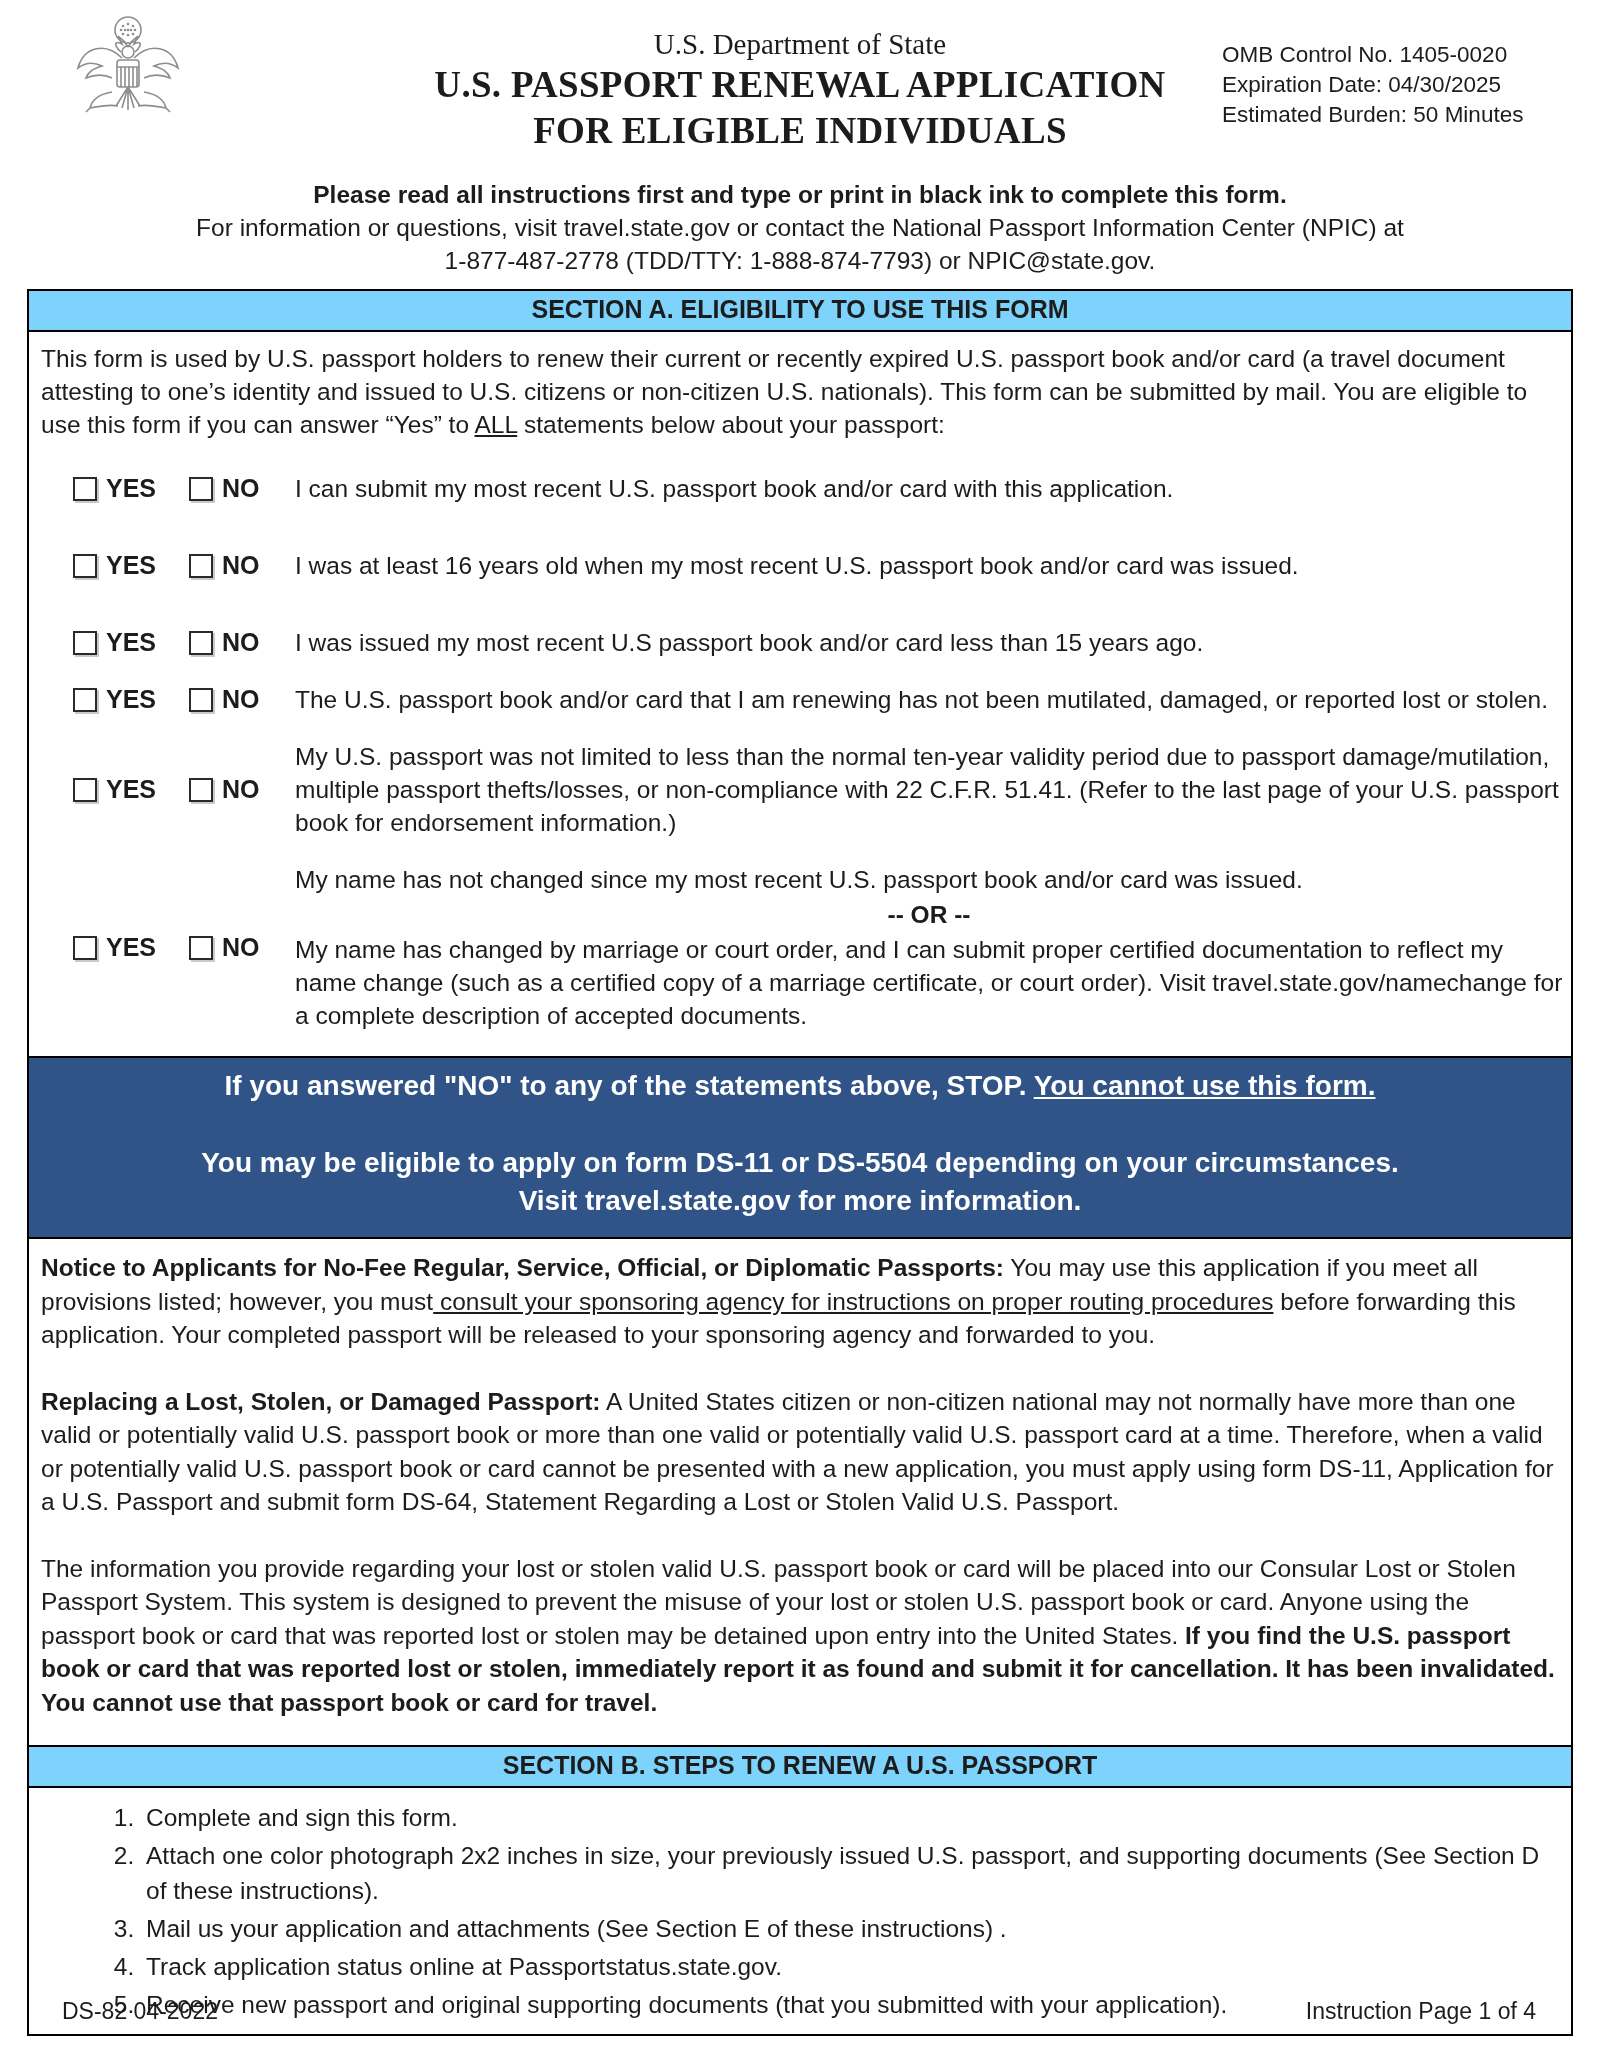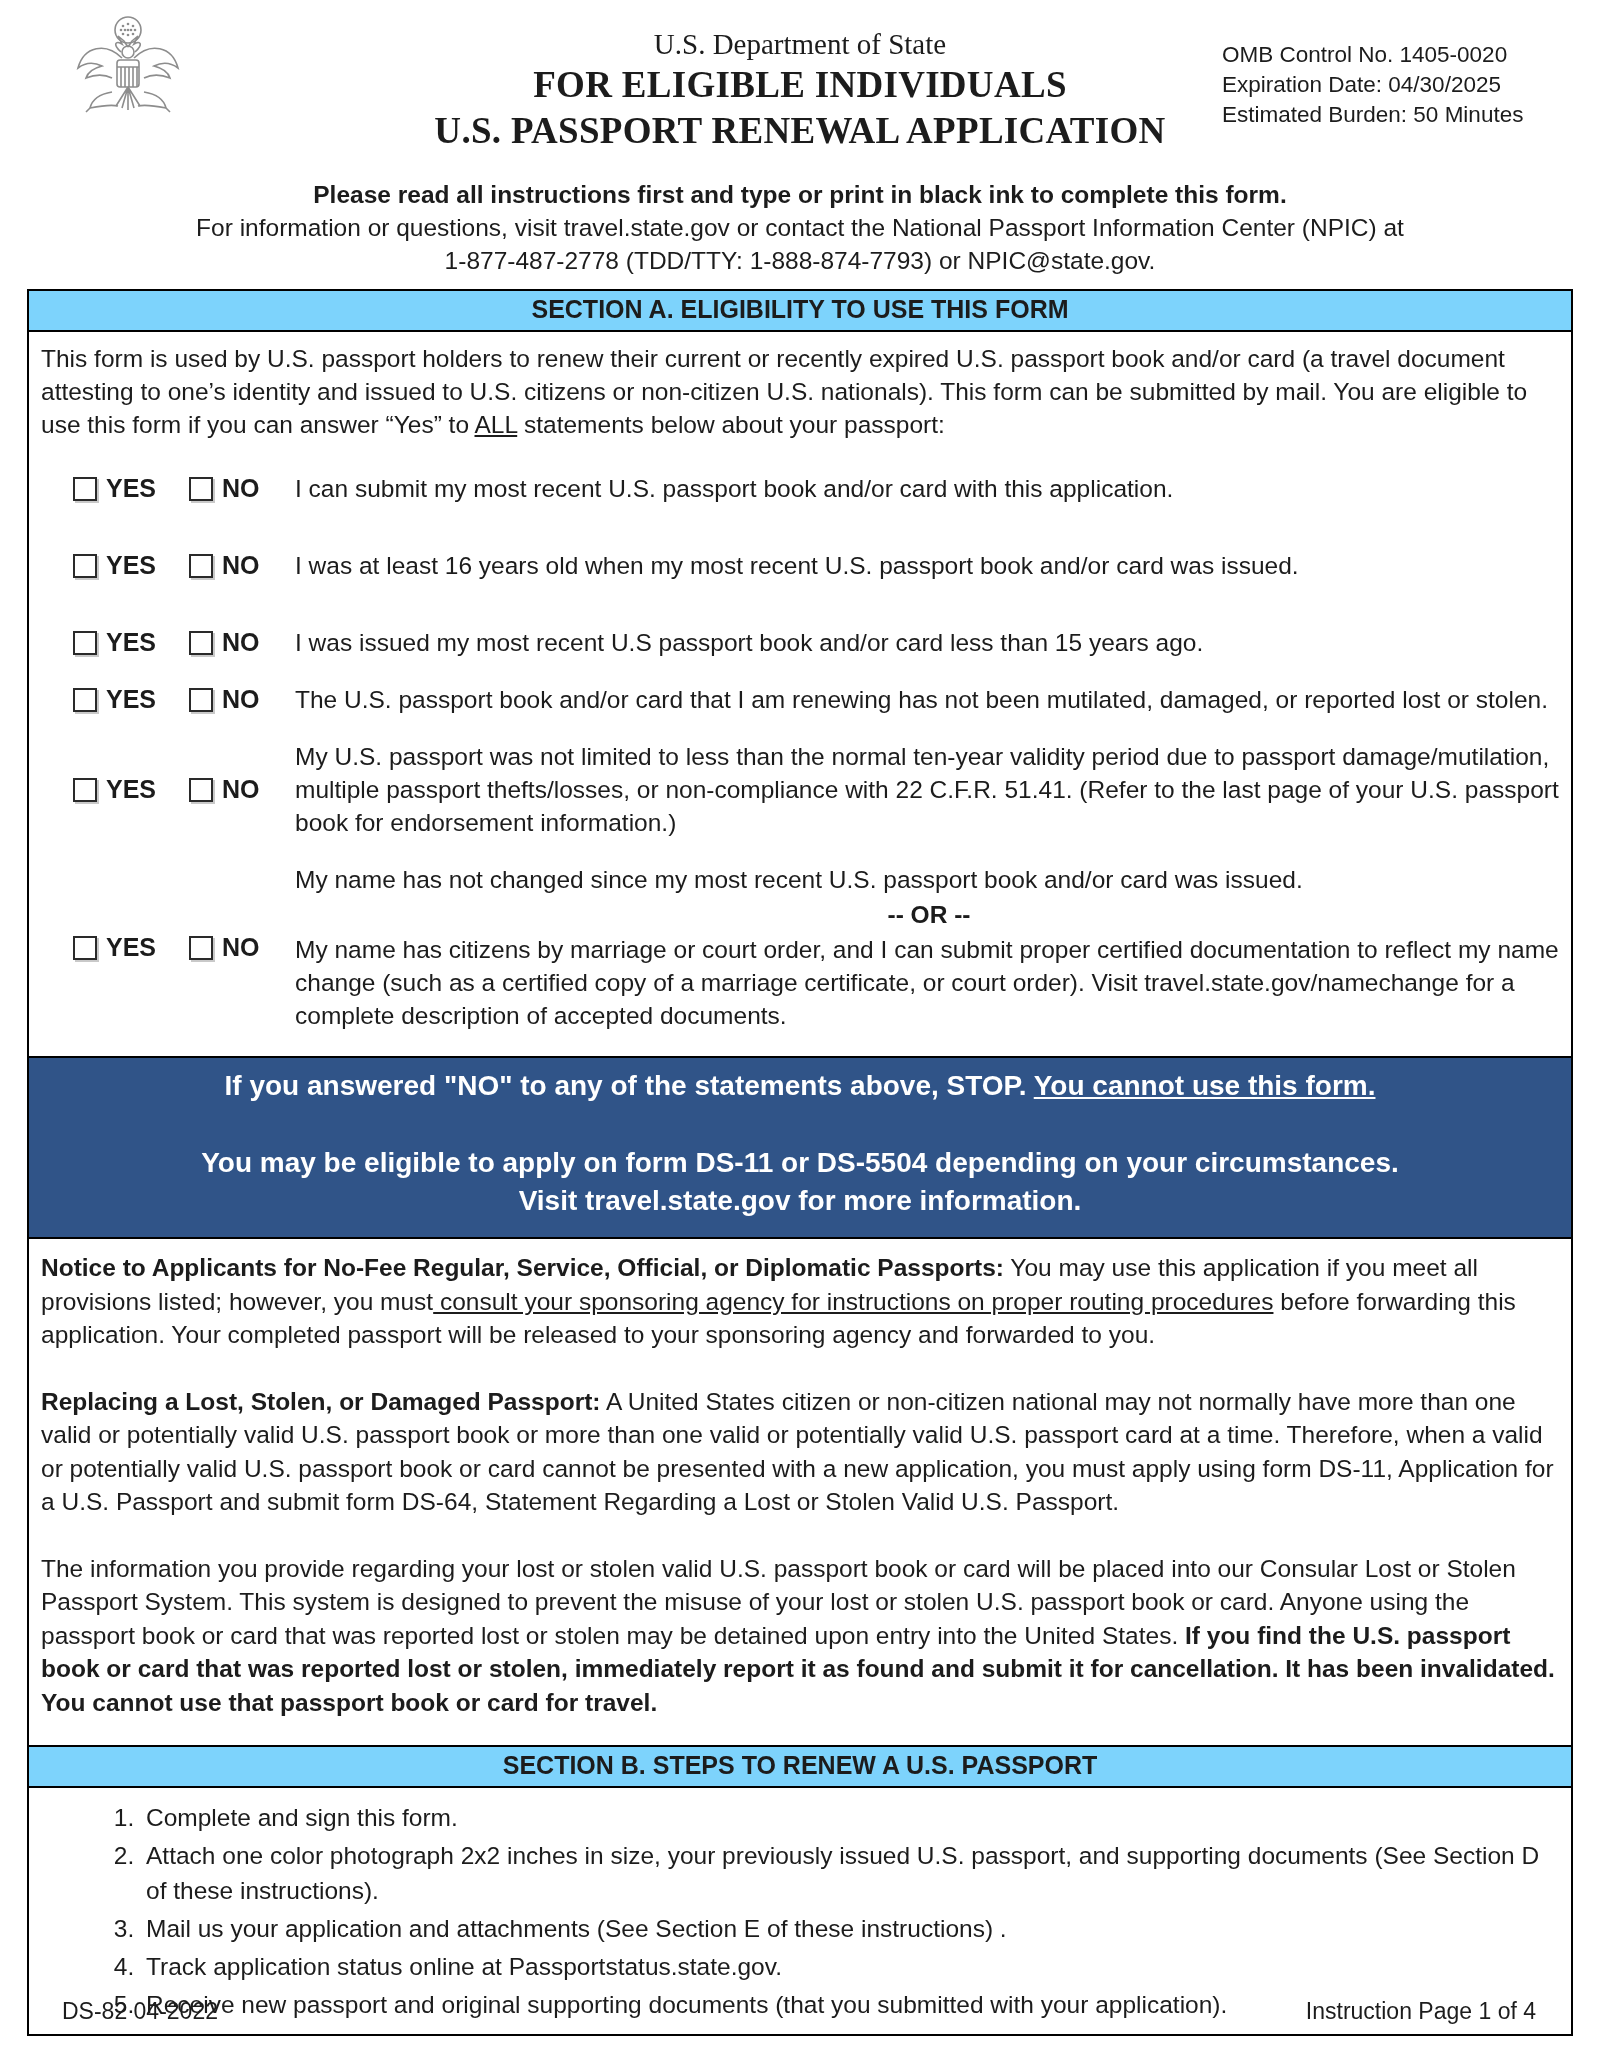--- a/index.html
+++ b/index.html
@@ -128,22 +128,22 @@
       <rect x="45" y="46" width="22" height="27" rx="3"></rect>
       <path d="M45 53 H67 M49 53 V73 M53 53 V73 M57 53 V73 M61 53 V73 M65 53 V73"></path>
       <path d="M56 73 L44 92 M56 73 L50 94 M56 73 L56 96 M56 73 L62 94 M56 73 L68 92"></path>
       <path d="M40 78 C28 80 20 86 18 94 C28 92 38 90 46 92"></path>
       <path d="M72 78 C84 80 92 86 94 94 C84 92 74 90 66 92"></path>
       <path d="M18 94 L14 98 M94 94 L98 98"></path>
     </svg>
   </span>
   <div class="titleblock">
     <div class="dept">U.S. Department of State</div>
+    <div class="maintitle">U.S. PASSPORT RENEWAL APPLICATION</div>
     <div class="maintitle">FOR ELIGIBLE INDIVIDUALS</div>
-    <div class="maintitle">U.S. PASSPORT RENEWAL APPLICATION</div>
   </div>
   <div class="omb">
     <div>OMB Control No. 1405-0020</div>
     <div>Expiration Date: 04/30/2025</div>
     <div>Estimated Burden: 50 Minutes</div>
   </div>
 </div>
 
 <div class="intro">
   <div class="bold">Please read all instructions first and type or print in black ink to complete this form.</div>
@@ -233,21 +233,21 @@
             <span class="cb-label">YES</span>
           </span>
         <span class="grp">
             <span class="cb"></span>
             <span class="cb-label">NO</span>
           </span>
       </div>
       <div class="stmt">
         <div>My name has not changed since my most recent U.S. passport book and/or card was issued.</div>
         <div class="or-line">-- OR --</div>
-        <div>My name has citizens by marriage or court order, and I can submit proper certified documentation to reflect my name change (such as a certified copy of a marriage certificate, or court order). Visit travel.state.gov/namechange for a complete description of accepted documents.</div>
+        <div>My name has changed by marriage or court order, and I can submit proper certified documentation to reflect my name change (such as a certified copy of a marriage certificate, or court order). Visit travel.state.gov/namechange for a complete description of accepted documents.</div>
       </div>
     </div>
   </div>
 </div>
 
 <div class="stop margined">
   <div><span>If you answered "NO" to any of the statements above, STOP. </span><span class="u">You cannot use this form.</span></div>
   <div class="gap"></div>
   <div>You may be eligible to apply on form DS-11 or DS-5504 depending on your circumstances.</div>
   <div>Visit travel.state.gov for more information.</div>

